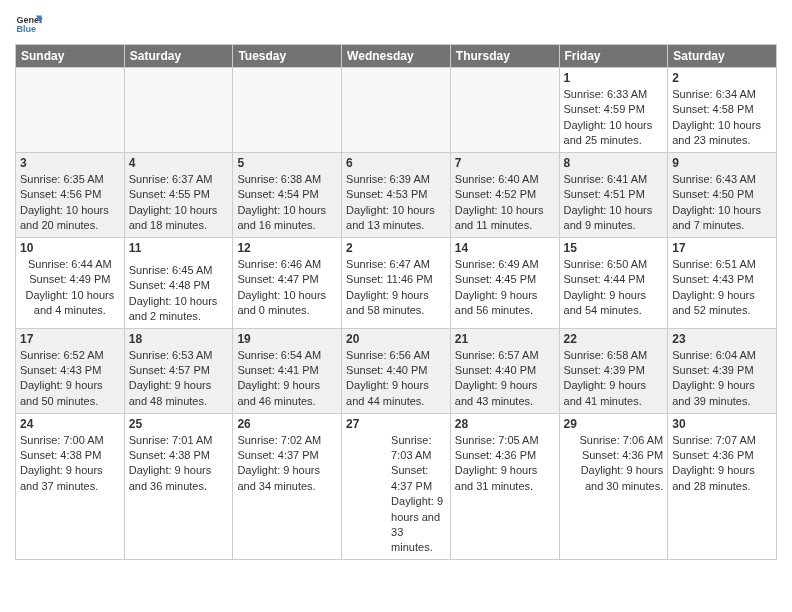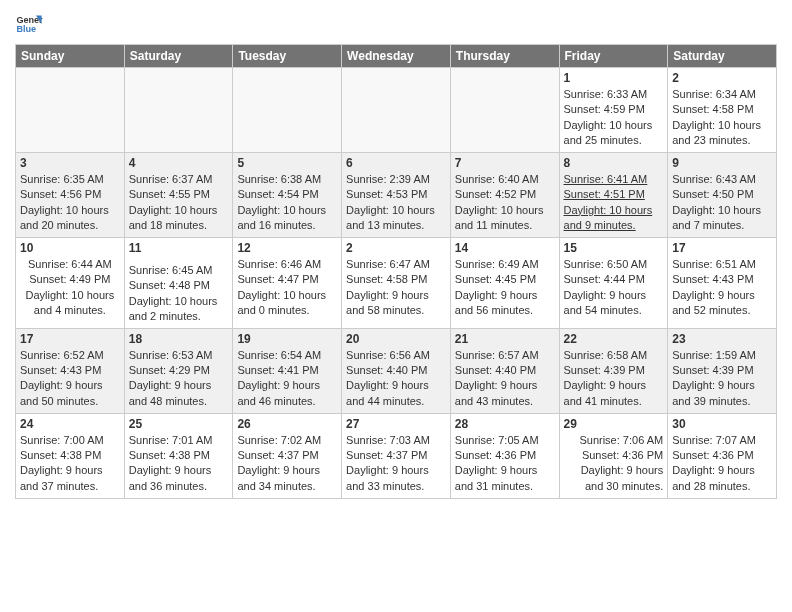--- a/index.html
+++ b/index.html
@@ -145,33 +145,33 @@
 Daylight: 10 hours and 18 minutes.</div>
           </td>
           <td>
             <span class="day-num">5</span>
             <div class="day-info" style="white-space: pre-line;">Sunrise: 6:38 AM
 Sunset: 4:54 PM
 Daylight: 10 hours and 16 minutes.</div>
           </td>
           <td>
             <span class="day-num">6</span>
-            <div class="day-info" style="white-space: pre-line;">Sunrise: 2:39 AM
+            <div class="day-info" style="white-space: pre-line;">Sunrise: 6:39 AM
 Sunset: 4:53 PM
 Daylight: 10 hours and 13 minutes.</div>
           </td>
           <td>
             <span class="day-num">7</span>
             <div class="day-info" style="white-space: pre-line;">Sunrise: 6:40 AM
 Sunset: 4:52 PM
 Daylight: 10 hours and 11 minutes.</div>
           </td>
           <td>
             <span class="day-num">8</span>
-            <div class="day-info" style="white-space: pre-line; text-decoration: underline;">Sunrise: 6:41 AM
+            <div class="day-info" style="white-space: pre-line;">Sunrise: 6:41 AM
 Sunset: 4:51 PM
 Daylight: 10 hours and 9 minutes.</div>
           </td>
           <td>
             <span class="day-num">9</span>
             <div class="day-info" style="white-space: pre-line;">Sunrise: 6:43 AM
 Sunset: 4:50 PM
 Daylight: 10 hours and 7 minutes.</div>
           </td>
         </tr>
@@ -190,21 +190,21 @@
           </td>
           <td>
             <span class="day-num">12</span>
             <div class="day-info" style="white-space: pre-line;">Sunrise: 6:46 AM
 Sunset: 4:47 PM
 Daylight: 10 hours and 0 minutes.</div>
           </td>
           <td>
             <span class="day-num">2</span>
             <div class="day-info" style="white-space: pre-line;">Sunrise: 6:47 AM
-Sunset: 4:58 PM
+Sunset: 11:46 PM
 Daylight: 9 hours and 58 minutes.</div>
           </td>
           <td>
             <span class="day-num">14</span>
             <div class="day-info" style="white-space: pre-line;">Sunrise: 6:49 AM
 Sunset: 4:45 PM
 Daylight: 9 hours and 56 minutes.</div>
           </td>
           <td>
             <span class="day-num">15</span>
@@ -222,21 +222,21 @@
         <tr class="row-bg-gray">
           <td>
             <span class="day-num">17</span>
             <div class="day-info" style="white-space: pre-line;">Sunrise: 6:52 AM
 Sunset: 4:43 PM
 Daylight: 9 hours and 50 minutes.</div>
           </td>
           <td>
             <span class="day-num">18</span>
             <div class="day-info" style="white-space: pre-line;">Sunrise: 6:53 AM
-Sunset: 4:29 PM
+Sunset: 4:57 PM
 Daylight: 9 hours and 48 minutes.</div>
           </td>
           <td>
             <span class="day-num">19</span>
             <div class="day-info" style="white-space: pre-line;">Sunrise: 6:54 AM
 Sunset: 4:41 PM
 Daylight: 9 hours and 46 minutes.</div>
           </td>
           <td>
             <span class="day-num">20</span>
@@ -251,21 +251,21 @@
 Daylight: 9 hours and 43 minutes.</div>
           </td>
           <td>
             <span class="day-num">22</span>
             <div class="day-info" style="white-space: pre-line;">Sunrise: 6:58 AM
 Sunset: 4:39 PM
 Daylight: 9 hours and 41 minutes.</div>
           </td>
           <td>
             <span class="day-num">23</span>
-            <div class="day-info" style="white-space: pre-line;">Sunrise: 1:59 AM
+            <div class="day-info" style="white-space: pre-line;">Sunrise: 6:04 AM
 Sunset: 4:39 PM
 Daylight: 9 hours and 39 minutes.</div>
           </td>
         </tr>
         <tr class="row-bg-white">
           <td>
             <span class="day-num">24</span>
             <div class="day-info" style="white-space: pre-line;">Sunrise: 7:00 AM
 Sunset: 4:38 PM
 Daylight: 9 hours and 37 minutes.</div>
@@ -277,21 +277,21 @@
 Daylight: 9 hours and 36 minutes.</div>
           </td>
           <td>
             <span class="day-num">26</span>
             <div class="day-info" style="white-space: pre-line;">Sunrise: 7:02 AM
 Sunset: 4:37 PM
 Daylight: 9 hours and 34 minutes.</div>
           </td>
           <td>
             <span class="day-num">27</span>
-            <div class="day-info" style="white-space: pre-line;">Sunrise: 7:03 AM
+            <div class="day-info" style="white-space: pre-line; margin-left: 45px;">Sunrise: 7:03 AM
 Sunset: 4:37 PM
 Daylight: 9 hours and 33 minutes.</div>
           </td>
           <td>
             <span class="day-num">28</span>
             <div class="day-info" style="white-space: pre-line;">Sunrise: 7:05 AM
 Sunset: 4:36 PM
 Daylight: 9 hours and 31 minutes.</div>
           </td>
           <td>

